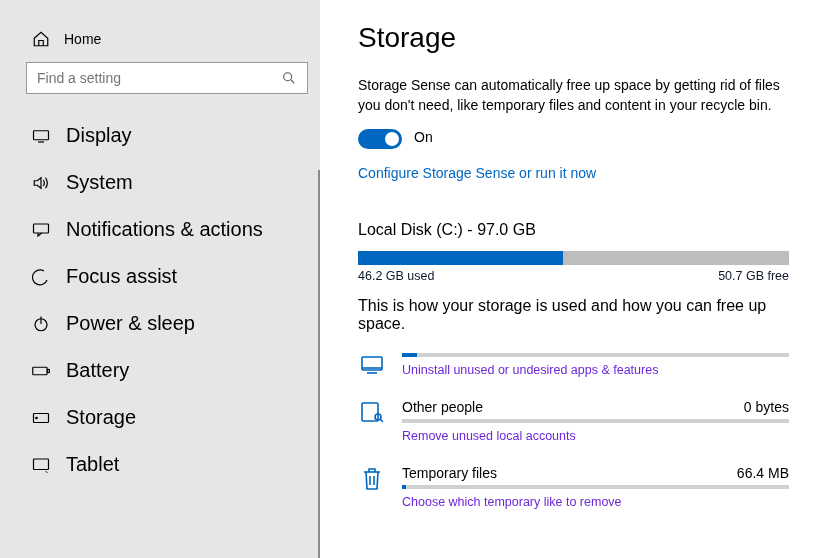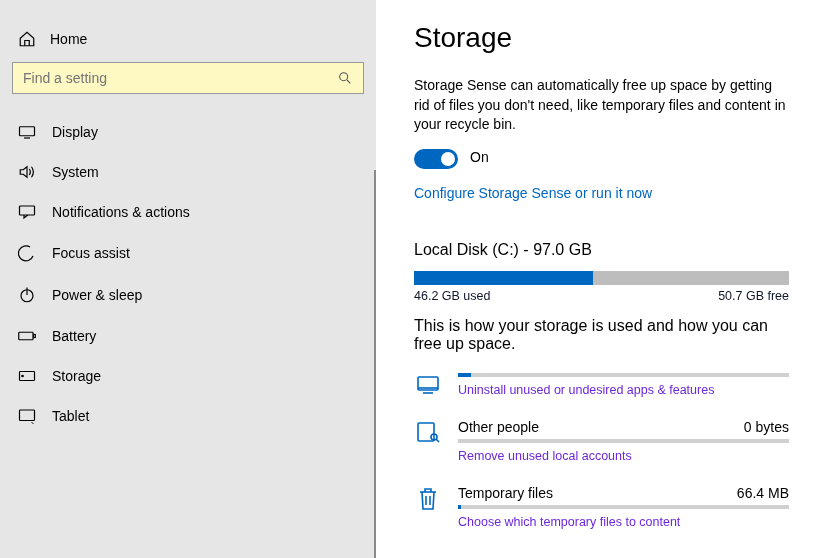--- a/index.html
+++ b/index.html
@@ -7,43 +7,43 @@
     font-family: "Segoe UI", -apple-system, sans-serif;
     font-size: 14px;
     color: #000;
     background: #fff;
     width: 827px;
     height: 558px;
     overflow: hidden;
     display: flex;
   }
   .sidebar {
-    width: 376px;
+    width: 320px;
     background: #e6e6e6;
-    padding: 20px 0 0 0;
+    padding: 20px 0 0 14px;
     position: relative;
   }
   .home-row {
     display: flex;
     align-items: center;
     gap: 14px;
     padding: 10px 18px 14px 18px;
     cursor: pointer;
   }
   .home-row .label { font-size: 14px; }
   .search-wrap {
     margin: 0 12px 18px 12px;
   }
   .search-box {
     border: 1px solid #999;
     height: 32px;
     display: flex;
     align-items: center;
     padding: 0 10px;
-    background: #fef9c3;
+    background: #ffffff;
   }
   .search-box input {
     border: none;
     outline: none;
     background: transparent;
     flex: 1;
     font-size: 14px;
     color: #555;
   }
   .search-box .search-icon { flex: 0 0 auto; }
@@ -52,21 +52,21 @@
     padding: 8px 18px 20px 14px;
     font-size: 14px;
   }
   .nav-list { }
   .nav-item {
     display: flex;
     align-items: center;
     gap: 16px;
     padding: 12px 18px 12px 18px;
     cursor: pointer;
-    font-size: 14px;
+    font-size: 20px;
   }
   .nav-item .icon { width: 18px; display:flex; justify-content:center; }
   .nav-item .label { }
   .sidebar-divider {
     position: absolute;
     right: 0;
     top: 170px;
     bottom: 0;
     width: 2px;
     background: #8a8a8a;
@@ -366,17 +366,17 @@
         </svg>
     </div>
     <div class="cat-body">
       <div class="cat-head">
         <span>Temporary files</span>
         <span>66.4 MB</span>
       </div>
       <div class="cat-bar">
         <div class="cat-bar-fill" style="width:1%"></div>
       </div>
-      <div class="cat-sub">Choose which temporary files to content</div>
+      <div class="cat-sub">Choose which temporary like to remove</div>
     </div>
   </div>
 
 </div>
 
 </body></html>

